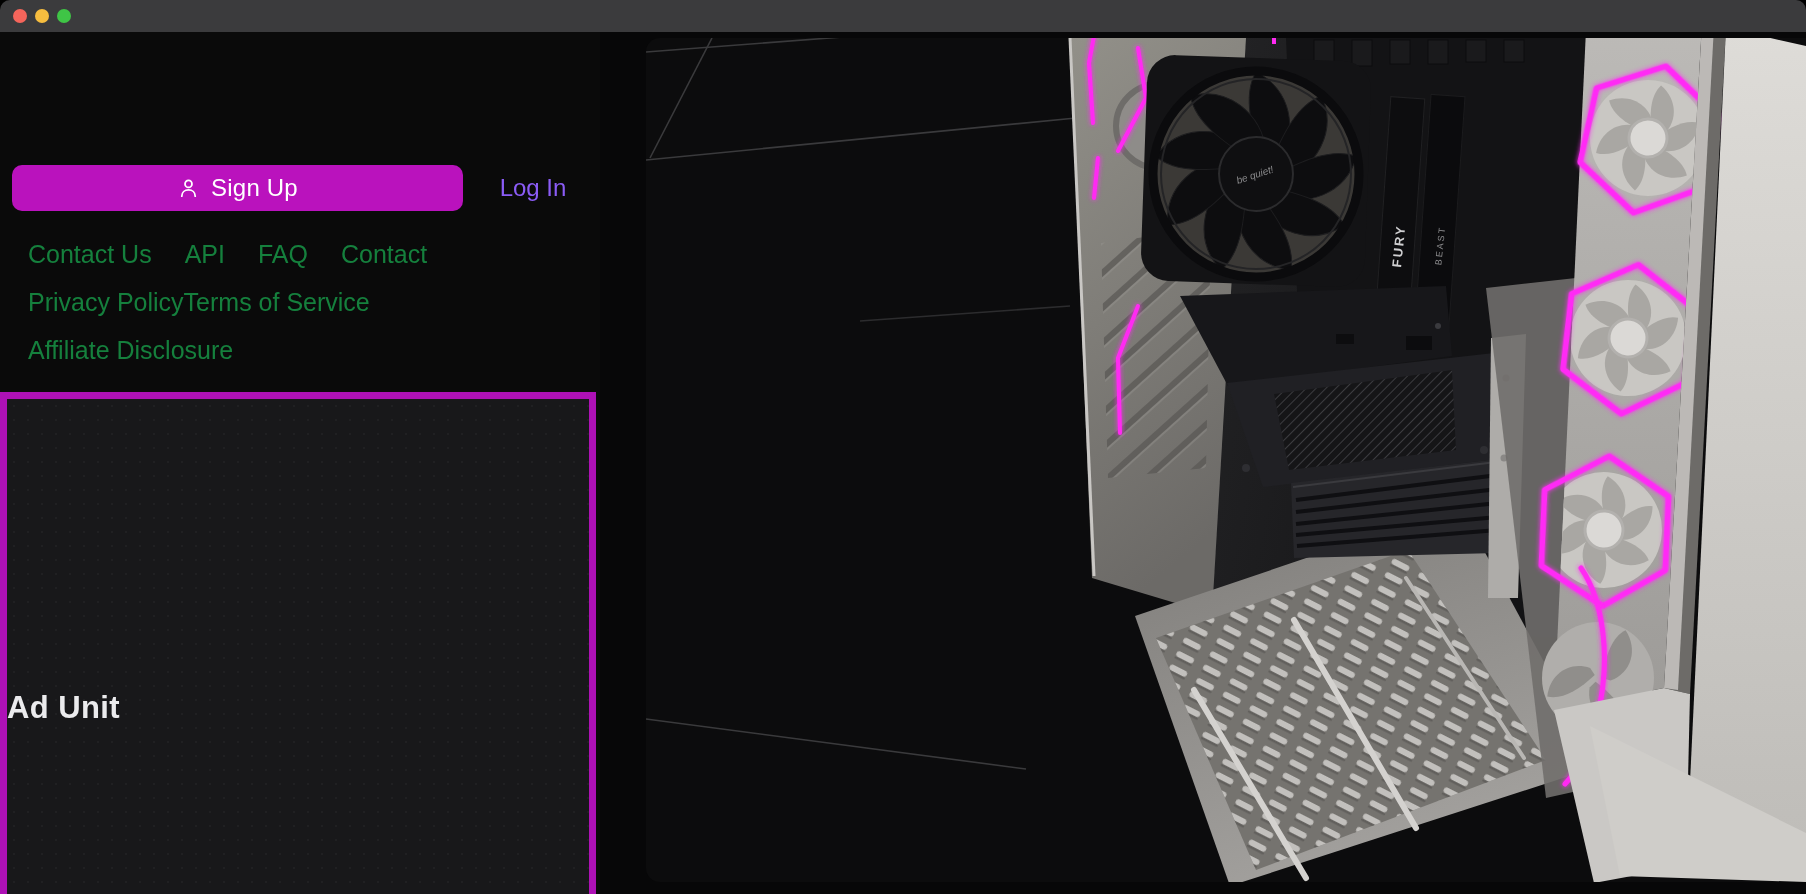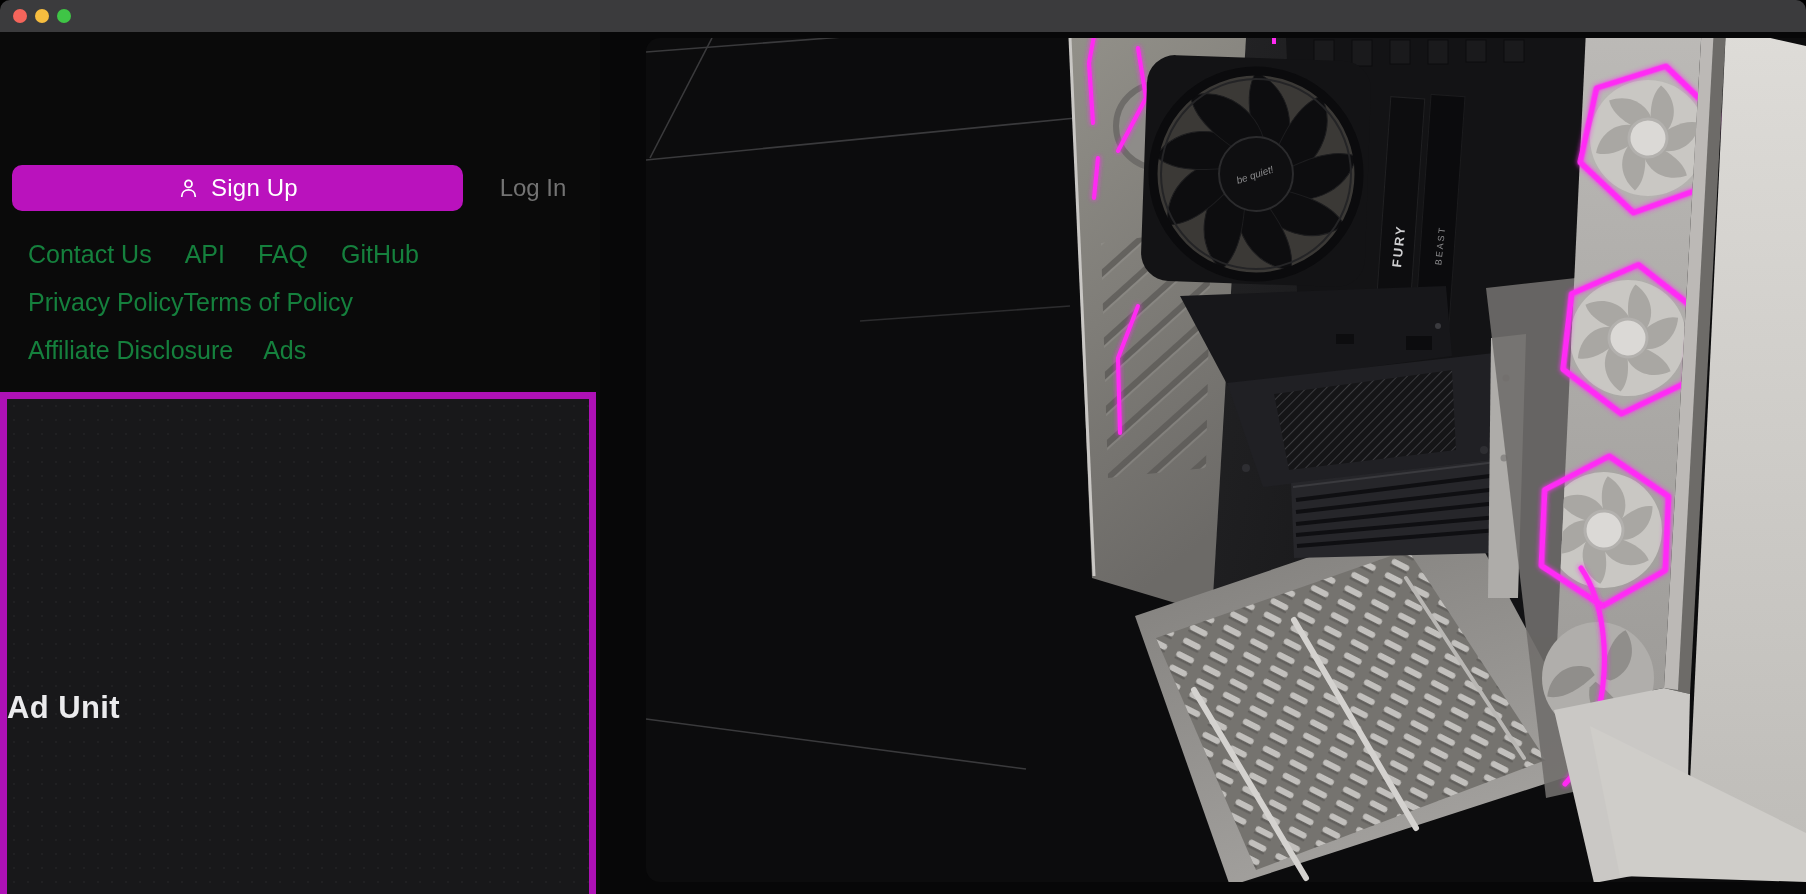--- a/index.html
+++ b/index.html
@@ -11,26 +11,26 @@
   .light{width:14px;height:14px;border-radius:50%;}
   .light.red{background:#f5655b;}
   .light.yellow{background:#f6bd3f;}
   .light.green{background:#3fc546;}
   
   .sidebar{position:absolute;left:0;top:32px;width:600px;bottom:0;background:#0a0a0a;}
   .signup-btn{position:absolute;left:12px;top:133px;width:451px;height:46px;border-radius:10px;
     background:#ba12bd;color:#fff;display:flex;align-items:center;justify-content:center;gap:11px;
     font-size:24px;letter-spacing:.2px;cursor:pointer;}
   .login{position:absolute;left:478px;top:133px;width:110px;height:46px;display:flex;align-items:center;
-    justify-content:center;color:#737373;font-size:24px;cursor:pointer;}
+    justify-content:center;color:#8b5cf6;font-size:24px;cursor:pointer;}
   .navrow{position:absolute;left:28px;display:flex;color:#15803d;font-size:25px;line-height:32px;}
   .navrow span{cursor:pointer;}
   .row1{top:206px;gap:33px;}
   .row2{top:254px;}
-  .row3{top:302px;gap:30px;}
+  .row3{top:302px;gap:30px;flex-direction:column;}
   
   .adbox{position:absolute;left:0;top:360px;width:596px;height:631px;box-sizing:border-box;
     border:7px solid #ae11b6;background:#18181a;display:flex;align-items:center;
     background-image:radial-gradient(rgba(255,255,255,0.035) 1px,transparent 1.4px);background-size:14px 14px;}
   .adlabel{color:#ebebed;font-size:31px;font-weight:bold;letter-spacing:.4px;}
   .nlogo{position:absolute;left:30px;bottom:29px;width:68px;height:68px;border-radius:50%;background:#030303;
     border:2px solid #2b2b2d;box-sizing:border-box;display:flex;align-items:center;justify-content:center;cursor:pointer;}
   .nletter{font-size:37px;font-weight:600;line-height:1;
     background:linear-gradient(133deg,#ffffff 52%,rgba(255,255,255,0.12) 88%);
     -webkit-background-clip:text;background-clip:text;color:transparent;transform:translateY(-1px);}
@@ -64,25 +64,25 @@
       </svg>
       <span>Sign Up</span>
     </div>
 
     <div class="login">Log In</div>
 
     <div class="navrow row1">
       <span>Contact Us</span>
       <span>API</span>
       <span>FAQ</span>
-      <span>GitHub</span>
+      <span>Contact</span>
     </div>
     <div class="navrow row2">
       <span>Privacy Policy</span>
-      <span>Terms of Policy</span>
+      <span>Terms of Service</span>
     </div>
     <div class="navrow row3">
       <span>Affiliate Disclosure</span>
       <span>Ads</span>
     </div>
 
     <div class="adbox">
       <div class="adlabel">Ad Unit</div>
       <div class="nlogo">
         <span class="nletter">N</span>

